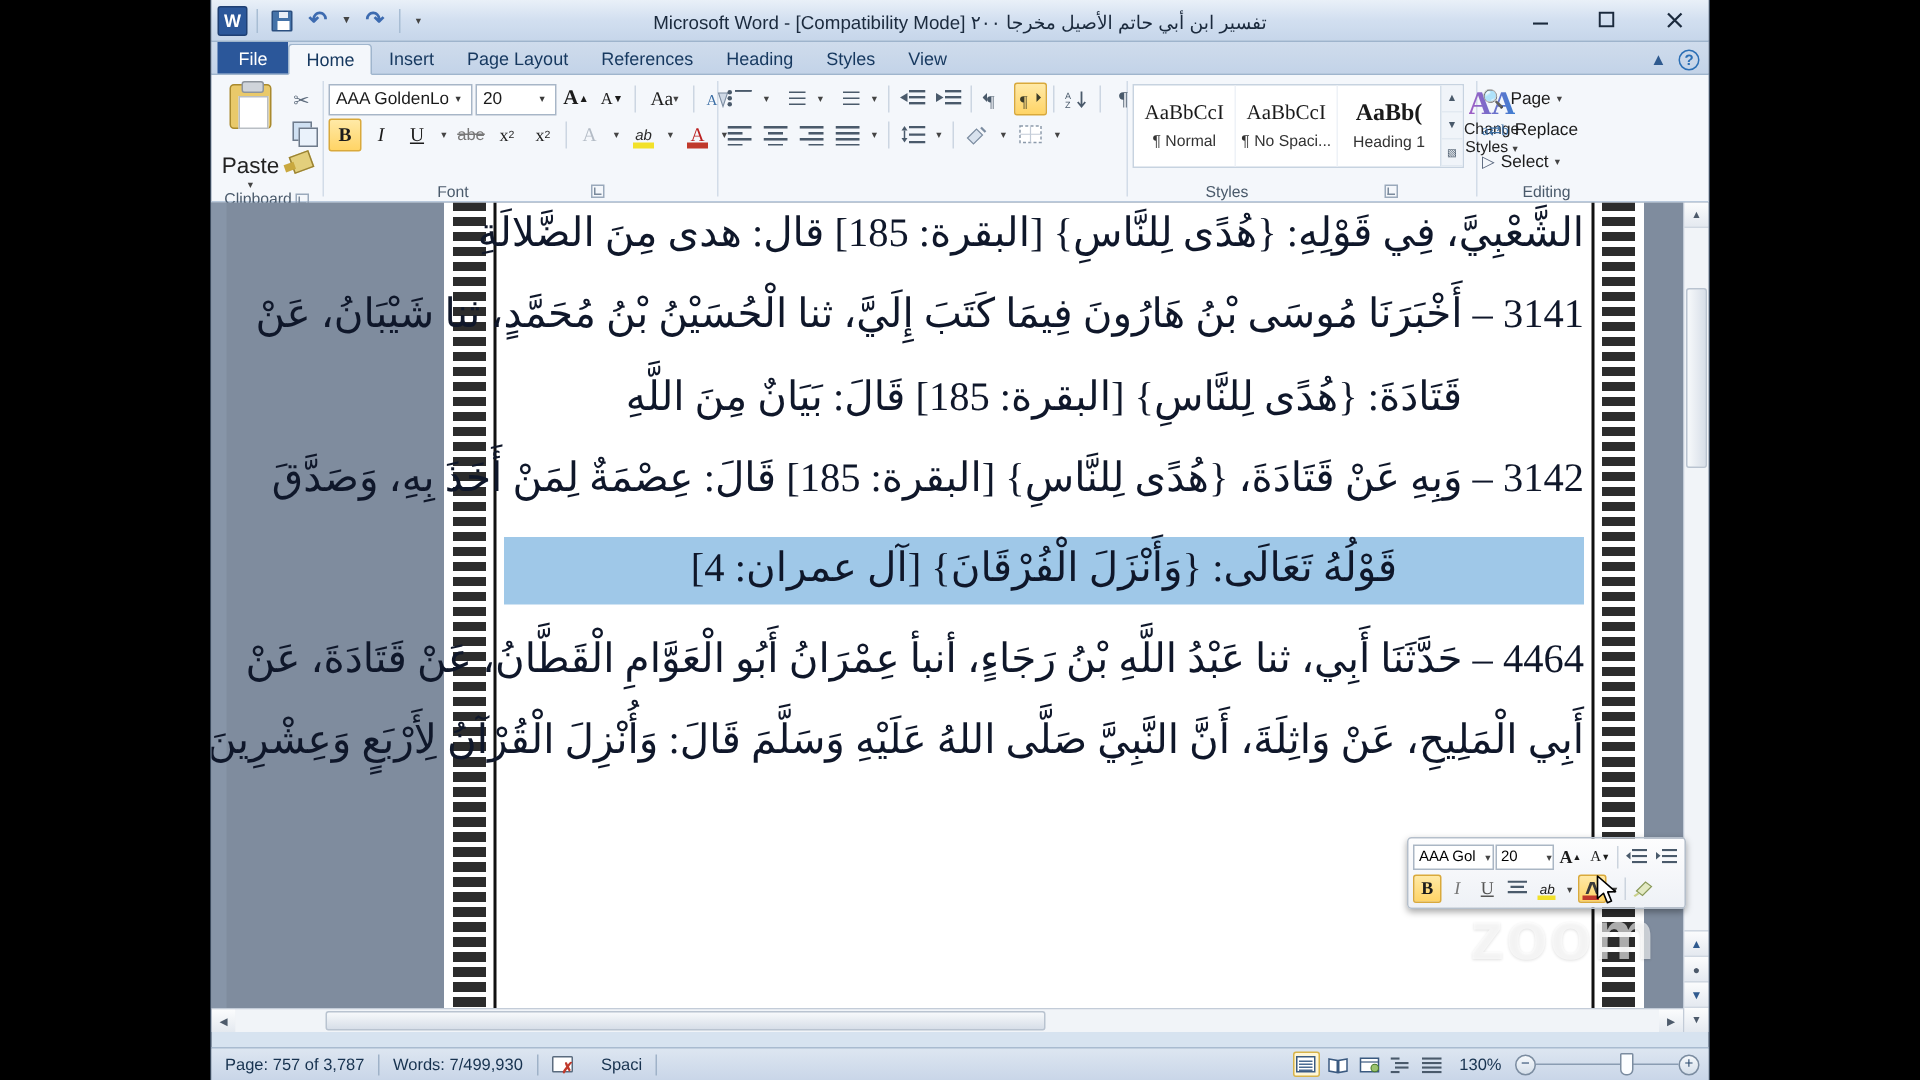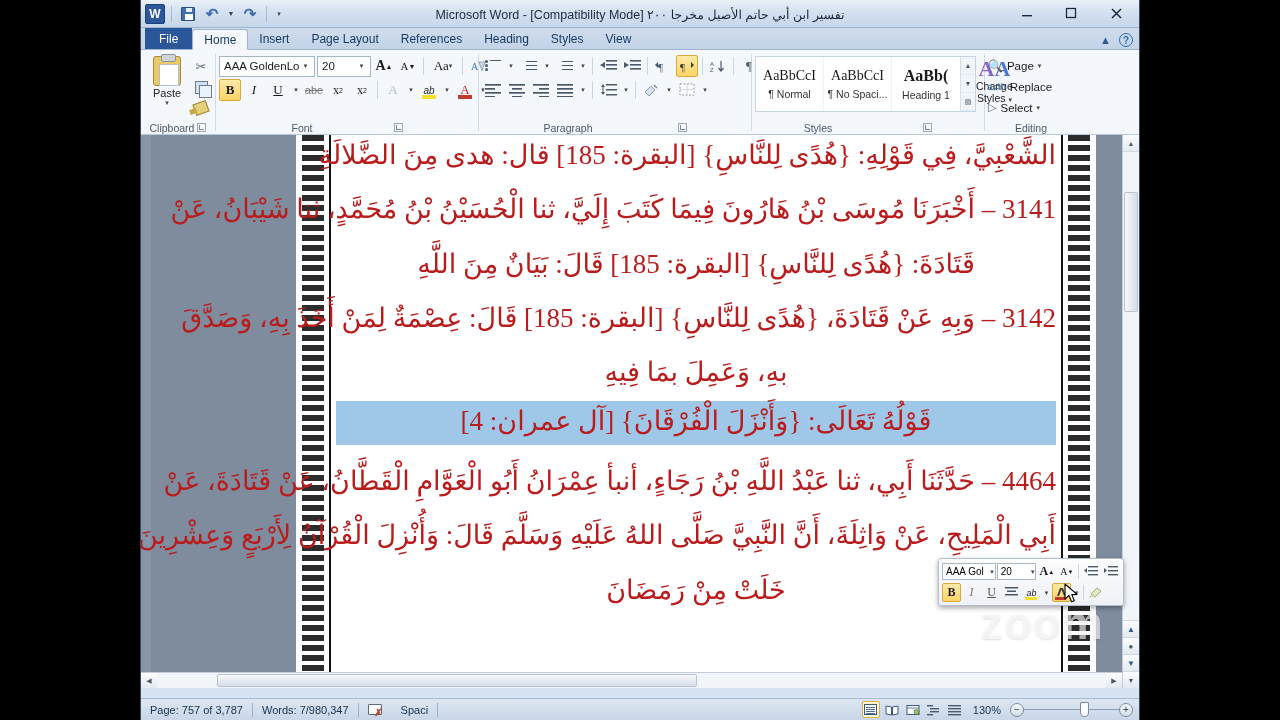--- a/index.html
+++ b/index.html
@@ -91,21 +91,21 @@
   .grp-div{ width:1px; background:#d2dce8; margin:4px 0 3px 0;}
   .dlg{ width:9px;height:9px;border:1px solid #9aa9bb;position:relative;display:inline-block;}
   .dlg:after{content:"";position:absolute;right:1px;bottom:1px;width:4px;height:4px;border-left:1px solid #7a8a9c;border-bottom:1px solid #7a8a9c;}
 
   
   #g-clipboard{ width:74px; }
   .paste-big{ width:46px; display:flex; flex-direction:column; align-items:center; padding-top:2px;}
   .clip-ico{ width:28px;height:30px;background:#e9c96a;border:1px solid #a98a2e;border-radius:3px;position:relative;}
   .clip-ico:before{content:"";position:absolute;left:7px;top:-3px;width:13px;height:6px;background:#cfd4da;border:1px solid #8d949c;border-radius:2px;}
   .clip-ico:after{content:"";position:absolute;left:5px;top:7px;width:18px;height:20px;background:#fff;border:1px solid #b9bec4;}
-  .paste-lbl{ font-size:11px;color:#222;margin-top:1px;}
+  .paste-lbl{ font-size:15px;color:#222;margin-top:16px;}
   .mini-col{ display:flex;flex-direction:column; gap:1px; padding-top:2px;}
   .mini{ width:22px;height:20px;display:flex;align-items:center;justify-content:center;font-size:12px;}
   .scissors{ color:#5f6d7e;font-size:13px;}
   .copy-ico{width:13px;height:13px;border:1px solid #6e7b8b;background:#cfe0f2;position:relative;}
   .copy-ico:after{content:"";position:absolute;left:3px;top:3px;width:11px;height:11px;border:1px solid #6e7b8b;background:#eaf2fb;}
   .brush-ico{width:14px;height:12px;background:#e3cf7c;border:1px solid #9a8334;transform:rotate(-20deg);position:relative;}
   .brush-ico:after{content:"";position:absolute;left:-6px;top:3px;width:7px;height:5px;background:#c9a83f;}
 
   
   #g-font{ width:262px;}
@@ -180,21 +180,21 @@
   .pg-border{ position:absolute; top:0; bottom:0; width:22px;
     background:repeating-linear-gradient(180deg,#2c2c2c 0 6px,#ffffff 6px 10px,#2c2c2c 10px 16px,#ffffff 16px 20px);
   }
   #pg-border-l{ left:6px; }
   #pg-border-r{ right:6px; }
   .pg-inner-line{ position:absolute; top:0; bottom:0; width:2px; background:#111;}
   #doc-text{
     position:absolute; left:40px; right:40px; top:6px; bottom:0;
     direction:rtl; text-align:center;
     font-family:"Liberation Serif", serif;
-    color:#b91c1c;
+    color:#0f172a;
   }
   .dline{
     font-size:27px; line-height:1.05; white-space:nowrap; margin:0 0 26px 0;
     letter-spacing:0px;
   }
   .dline.num{ text-align:justify; }
   .dline.sel{ background:#9fc8e8; padding:6px 2px 10px 2px; margin-bottom:22px; }
   .dline.clip{ overflow:hidden; }
 
   
@@ -614,24 +614,20 @@
               <svg width="17" height="14" viewBox="0 0 17 14">
                   <rect x="1" y="1" width="14" height="11" fill="#fff" stroke="#8c9aab" stroke-width="1" stroke-dasharray="2 1.5"></rect>
                   <path d="M8 1 L8 12 M1 6.5 L15 6.5" stroke="#c3ccd8" stroke-width=".8"></path>
                 </svg>
             </div>
             <div class="btn" style="min-width:10px">
                 <span class="tiny-caret">▾</span>
               </div>
           </div>
         </div>
-        <div class="grp-name">
-          <span>Paragraph</span>
-          <span class="dlg" style="margin-left:82px"></span>
-        </div>
       </div>
       <div class="grp-div"></div>
 
       <div class="grp" id="g-styles">
         <div class="grp-body" style="padding-top:4px;">
           <div class="gallery">
             <div class="style-item">
               <span class="style-prev">AaBbCcI</span>
               <span class="style-lbl">¶ Normal</span>
             </div>
@@ -691,25 +687,23 @@
         <div class="pg-border" id="pg-border-l"></div>
         <div class="pg-border" id="pg-border-r"></div>
         <div class="pg-inner-line" style="left:33px"></div>
         <div class="pg-inner-line" style="right:33px"></div>
 
         <div id="doc-text">
           <div class="dline">الشَّعْبِيَّ، فِي قَوْلِهِ: {هُدًى لِلنَّاسِ} [البقرة: 185] قال: هدى مِنَ الضَّلالَةِ</div>
           <div class="dline num">3141 – أَخْبَرَنَا مُوسَى بْنُ هَارُونَ فِيمَا كَتَبَ إِلَيَّ، ثنا الْحُسَيْنُ بْنُ مُحَمَّدٍ، ثنا شَيْبَانُ، عَنْ</div>
           <div class="dline">قَتَادَةَ: {هُدًى لِلنَّاسِ} [البقرة: 185] قَالَ: بَيَانٌ مِنَ اللَّهِ</div>
           <div class="dline num">3142 – وَبِهِ عَنْ قَتَادَةَ، {هُدًى لِلنَّاسِ} [البقرة: 185] قَالَ: عِصْمَةٌ لِمَنْ أَخَذَ بِهِ، وَصَدَّقَ</div>
-          <div class="dline clip" style="margin-bottom:14px">بِهِ، وَعَمِلَ بِمَا فِيهِ</div>
           <div class="dline sel">قَوْلُهُ تَعَالَى: {وَأَنْزَلَ الْفُرْقَانَ} [آل عمران: 4]</div>
           <div class="dline num">4464 – حَدَّثَنَا أَبِي، ثنا عَبْدُ اللَّهِ بْنُ رَجَاءٍ، أنبأ عِمْرَانُ أَبُو الْعَوَّامِ الْقَطَّانُ، عَنْ قَتَادَةَ، عَنْ</div>
           <div class="dline num">أَبِي الْمَلِيحِ، عَنْ وَاثِلَةَ، أَنَّ النَّبِيَّ صَلَّى اللهُ عَلَيْهِ وَسَلَّمَ قَالَ: وَأُنْزِلَ الْقُرْآنُ لِأَرْبَعٍ وَعِشْرِينَ</div>
-          <div class="dline">خَلَتْ مِنْ رَمَضَانَ</div>
         </div>
       </div>
 
       <div id="v-scroll">
         <div class="sb-btn">▲</div>
         <div class="sb-track">
           <div class="sb-thumb"></div>
         </div>
         <div class="sb-extra sb-dbl">▲</div>
         <div class="sb-extra">●</div>
@@ -816,21 +810,21 @@
 
       <div id="watermark">zoom</div>
     </div>
 
     <div id="status-bar">
       <div class="st-item">
           <span>Page: 757 of 3,787</span>
         </div>
       <div class="st-sep"></div>
       <div class="st-item">
-          <span>Words: 7/980,347</span>
+          <span>Words: 7/499,930</span>
         </div>
       <div class="st-sep"></div>
       <div class="st-item">
           <span class="proof-ico"></span>
         </div>
       <div class="st-item">
           <span>Spaci</span>
         </div>
       <div class="st-sep"></div>
 

